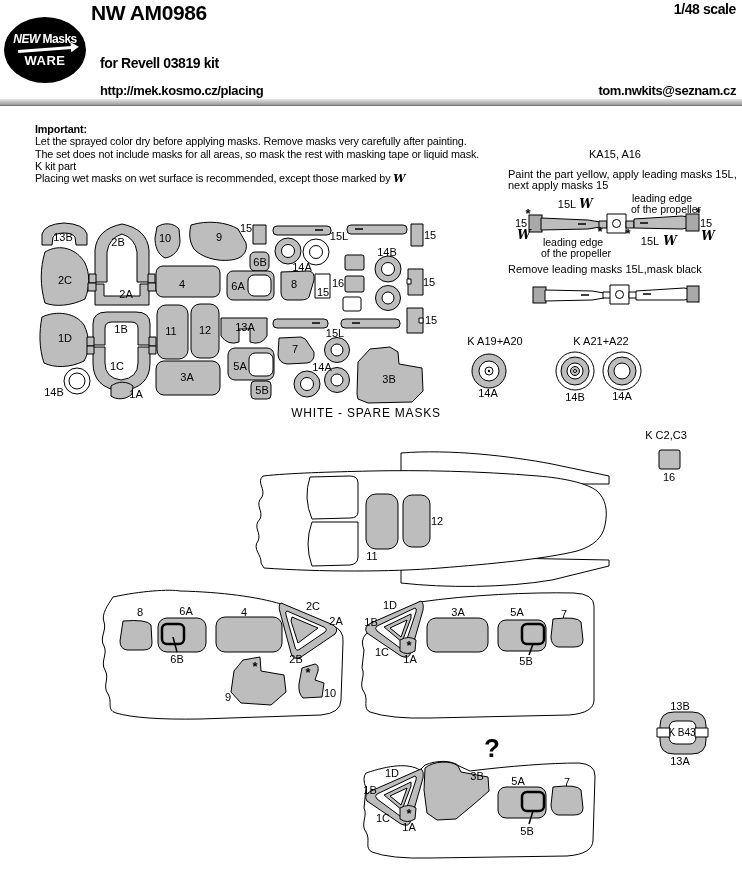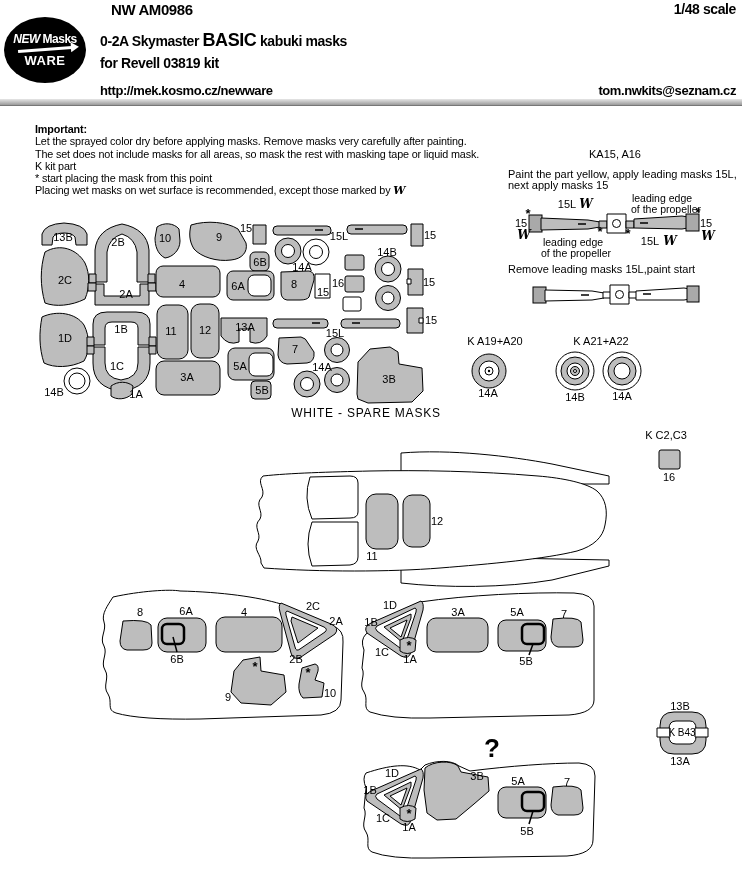--- a/index.html
+++ b/index.html
@@ -15,21 +15,21 @@
   .logo{position:absolute;left:4px;top:17px;width:82px;height:66px;background:#000;
         border-radius:50%;z-index:2;display:flex;flex-direction:column;align-items:center;
         justify-content:center;color:#fff;}
   .logo-top{font-weight:bold;font-size:12px;letter-spacing:-0.5px;}
   .logo-new{font-style:italic;}
   .logo-arrow{position:relative;width:54px;height:3px;background:#fff;margin:2px 0;transform:rotate(-4deg);}
   .logo-arrow:after{content:"";position:absolute;right:-7px;top:-4px;border-left:8px solid #fff;
         border-top:5px solid transparent;border-bottom:5px solid transparent;}
   .logo-ware{font-weight:bold;font-size:13px;letter-spacing:0.5px;}
   .hd{position:absolute;z-index:2;font-weight:bold;letter-spacing:-0.4px;white-space:nowrap;}
-  .h-code{left:111px;top:1px;font-size:15px;}
+  .h-code{left:91px;top:1px;font-size:21px;}
   .h-scale{right:6px;top:1px;font-size:14px;}
   .h-title{left:100px;top:30px;font-size:14px;}
   .h-title .basic{font-size:18px;}
   .h-sub{left:100px;top:55px;font-size:14px;}
   .h-url{left:100px;top:83px;font-size:13px;}
   .h-email{right:6px;top:83px;font-size:13px;}
   .h-bar{position:absolute;left:0;top:99px;width:742px;height:6px;z-index:2;
          background:linear-gradient(#e6e6e6,#9a9a9a);border-bottom:1px solid #777;}
   
   .imp{position:absolute;left:35px;top:123px;width:470px;z-index:2;font-size:10.8px;
@@ -233,46 +233,40 @@
   <div class="logo">
     <div class="logo-top">
       <span class="logo-new">NEW</span>
       <span>Masks</span>
     </div>
     <div class="logo-arrow"></div>
     <div class="logo-ware">WARE</div>
   </div>
   <span class="hd h-code">NW AM0986</span>
   <span class="hd h-scale">1/48 scale</span>
-  <div class="hd h-title">
-    <span>0-2A Skymaster</span>
-    <span class="basic">BASIC</span>
-    <span>kabuki masks</span>
-  </div>
   <div class="hd h-sub">for Revell 03819 kit</div>
-  <div class="hd h-url">http://mek.kosmo.cz/newware</div>
+  <div class="hd h-url">http://mek.kosmo.cz/placing</div>
   <div class="hd h-email">tom.nwkits@seznam.cz</div>
   <div class="h-bar"></div>
 
   <div class="imp">
     <div class="imp-h">Important:</div>
     <div>Let the sprayed color dry before applying masks. Remove masks very carefully after painting.</div>
     <div>The set does not include masks for all areas, so mask the rest with masking tape or liquid mask.</div>
     <div>K kit part</div>
-    <div>* start placing the mask from this point</div>
     <div>
       <span>Placing wet masks on wet surface is recommended, except those marked by</span>
       <span class="wet">W</span>
     </div>
   </div>
 
   <span class="abs" style="left:615px;top:154px">KA15, A16</span>
   <span class="absL" style="left:508px;top:169px">Paint the part yellow, apply leading masks 15L,</span>
   <span class="absL" style="left:508px;top:180px">next apply masks 15</span>
-  <span class="absL" style="left:508px;top:264px">Remove leading masks 15L,paint start</span>
+  <span class="absL" style="left:508px;top:264px">Remove leading masks 15L,mask black</span>
   <div>
 
   <span class="lbl" style="left: 567px; top: 204px;">15L</span>
       <span class="lbl wet" style="left: 586px; top: 204px;">W</span>
       <span class="lbl small" style="left: 662px; top: 198px;">leading edge</span>
       <span class="lbl small" style="left: 666px; top: 209px;">of the propeller</span>
       <span class="lbl star" style="left: 528px; top: 213px;">*</span>
       <span class="lbl" style="left: 521px; top: 223px;">15</span>
       <span class="lbl wet" style="left: 524px; top: 235px;">W</span>
       <span class="lbl small" style="left: 573px; top: 242px;">leading edge</span>

